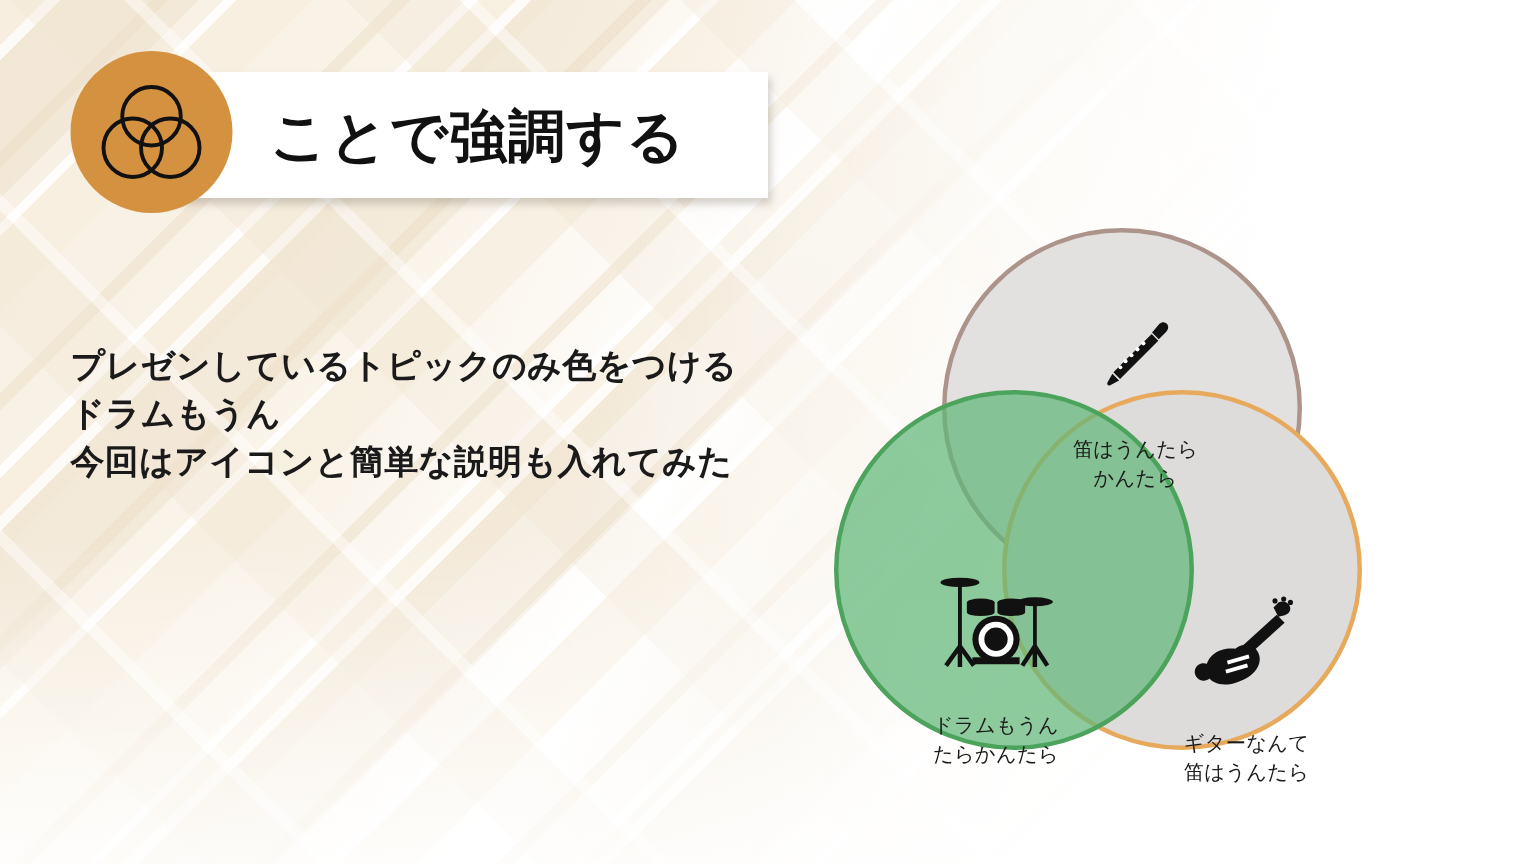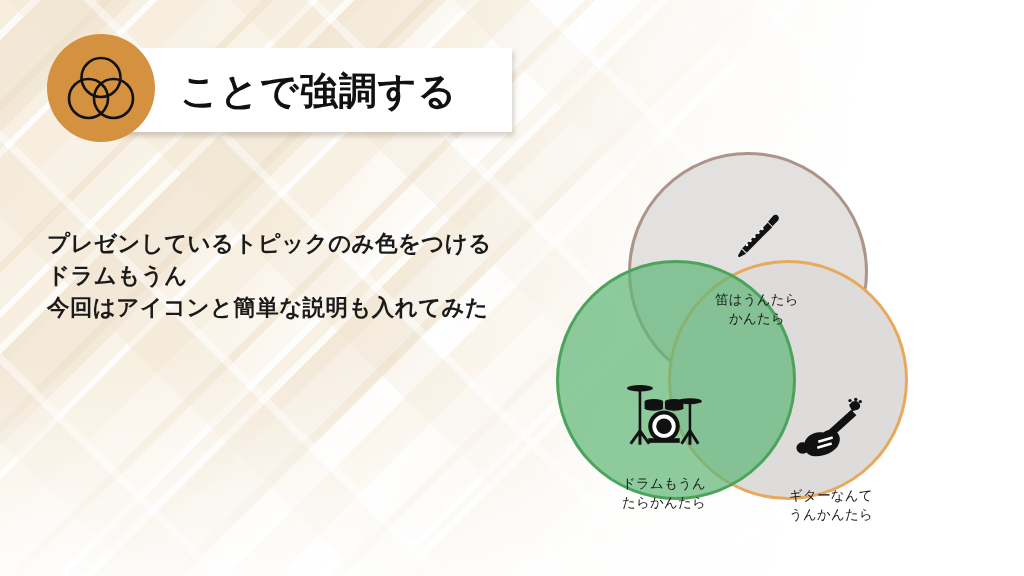--- a/index.html
+++ b/index.html
@@ -265,17 +265,17 @@
           <path d="M56.2 12.8 L61.4 18.2 L31.5 45.2 L26.6 39.6z"></path>
 
           <path d="M28.5 35.5 c5-4.2 11.5-3.2 14.6 1.3 2.6 3.8 2.2 8.6-0.6 12.6 -3.3 4.6-8.8 7.4-14.2 8.9 -4.6 1.3-9.6 1.6-13.6-0.4 -4.5-2.2-6.6-6.9-5.4-11.6 1.1-4.3 4.4-7.8 8.6-9.5 3.6-1.5 7.6-1.6 10.6-1.3z"></path>
           <path d="M9.5 45.5 c-3.4-1.2-6.9 0.6-7.8 3.8 -0.9 3.3 1.2 6.6 4.6 7.3 2.6 0.6 5-0.6 6.3-2.6z"></path>
 
           <rect x="23" y="41.5" width="15" height="2.6" fill="#FFFFFF" transform="rotate(-16 30 42.8)"></rect>
           <rect x="22" y="47.5" width="15" height="2.6" fill="#FFFFFF" transform="rotate(-16 29 48.8)"></rect>
         </g>
       </svg>
       <span class="venn-label">ギターなんて
-うんかんたら</span>
+笛はうんたら</span>
     </div>
 
   </div>
 </div>
 
 </body></html>

